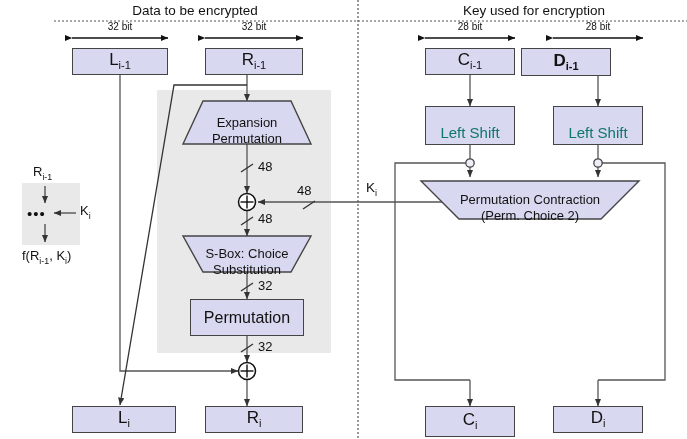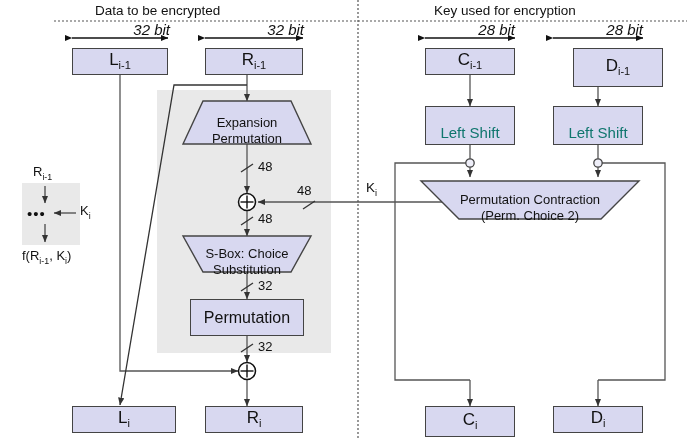--- a/index.html
+++ b/index.html
@@ -8,22 +8,22 @@
   #svgroot{position:absolute;left:0;top:0;width:687px;height:439px;}
 
   .nodebox{position:absolute;background:#d8d8f0;border:1.5px solid #444;
     box-sizing:border-box;display:flex;align-items:center;justify-content:center;}
   .nodebox span{font-size:17px;color:#111;line-height:1;}
   .nodebox span sub{font-size:11px;}
 
   .lbl{position:absolute;color:#111;white-space:nowrap;line-height:1.15;}
   .lbl sub{font-size:0.68em;}
 
-  .hdr{font-size:13.5px;}
-  .bitlbl{font-size:15px;text-align:right;font-style:italic;}
+  .hdr{font-size:13.5px;text-align:center;}
+  .bitlbl{font-size:10px;text-align:center;}
   .widthlbl{font-size:13px;}
   .kilbl{font-size:13.5px;}
   .leglbl{font-size:13px;}
 
   .trapwrap{position:absolute;}
   .traptext{position:absolute;left:0;top:8px;width:100%;height:100%;
     display:flex;flex-direction:column;align-items:center;justify-content:center;
     font-size:13px;color:#111;line-height:1.22;text-align:center;pointer-events:none;}
 
   .shiftbox{position:absolute;background:#d8d8f0;border:1.5px solid #444;
@@ -158,21 +158,21 @@
 
   <div class="nodebox" style="left:72px;top:48px;width:96px;height:27px;">
     <span><span>L</span><sub>i-1</sub></span>
   </div>
   <div class="nodebox" style="left:205px;top:48px;width:98px;height:27px;">
     <span><span>R</span><sub>i-1</sub></span>
   </div>
   <div class="nodebox" style="left:425px;top:48px;width:90px;height:27px;">
     <span><span>C</span><sub>i-1</sub></span>
   </div>
-  <div class="nodebox" style="left:573px;top:48px;width:90px;height:39px;">
+  <div class="nodebox" style="left:521px;top:48px;width:90px;height:28px;font-weight:bold;">
     <span><span>D</span><sub>i-1</sub></span>
   </div>
 
   <div class="trapwrap" style="left:183px;top:101px;width:128px;height:43px;">
     <div class="traptext">
       <div>Expansion</div>
       <div>Permutation</div>
     </div>
   </div>
 

